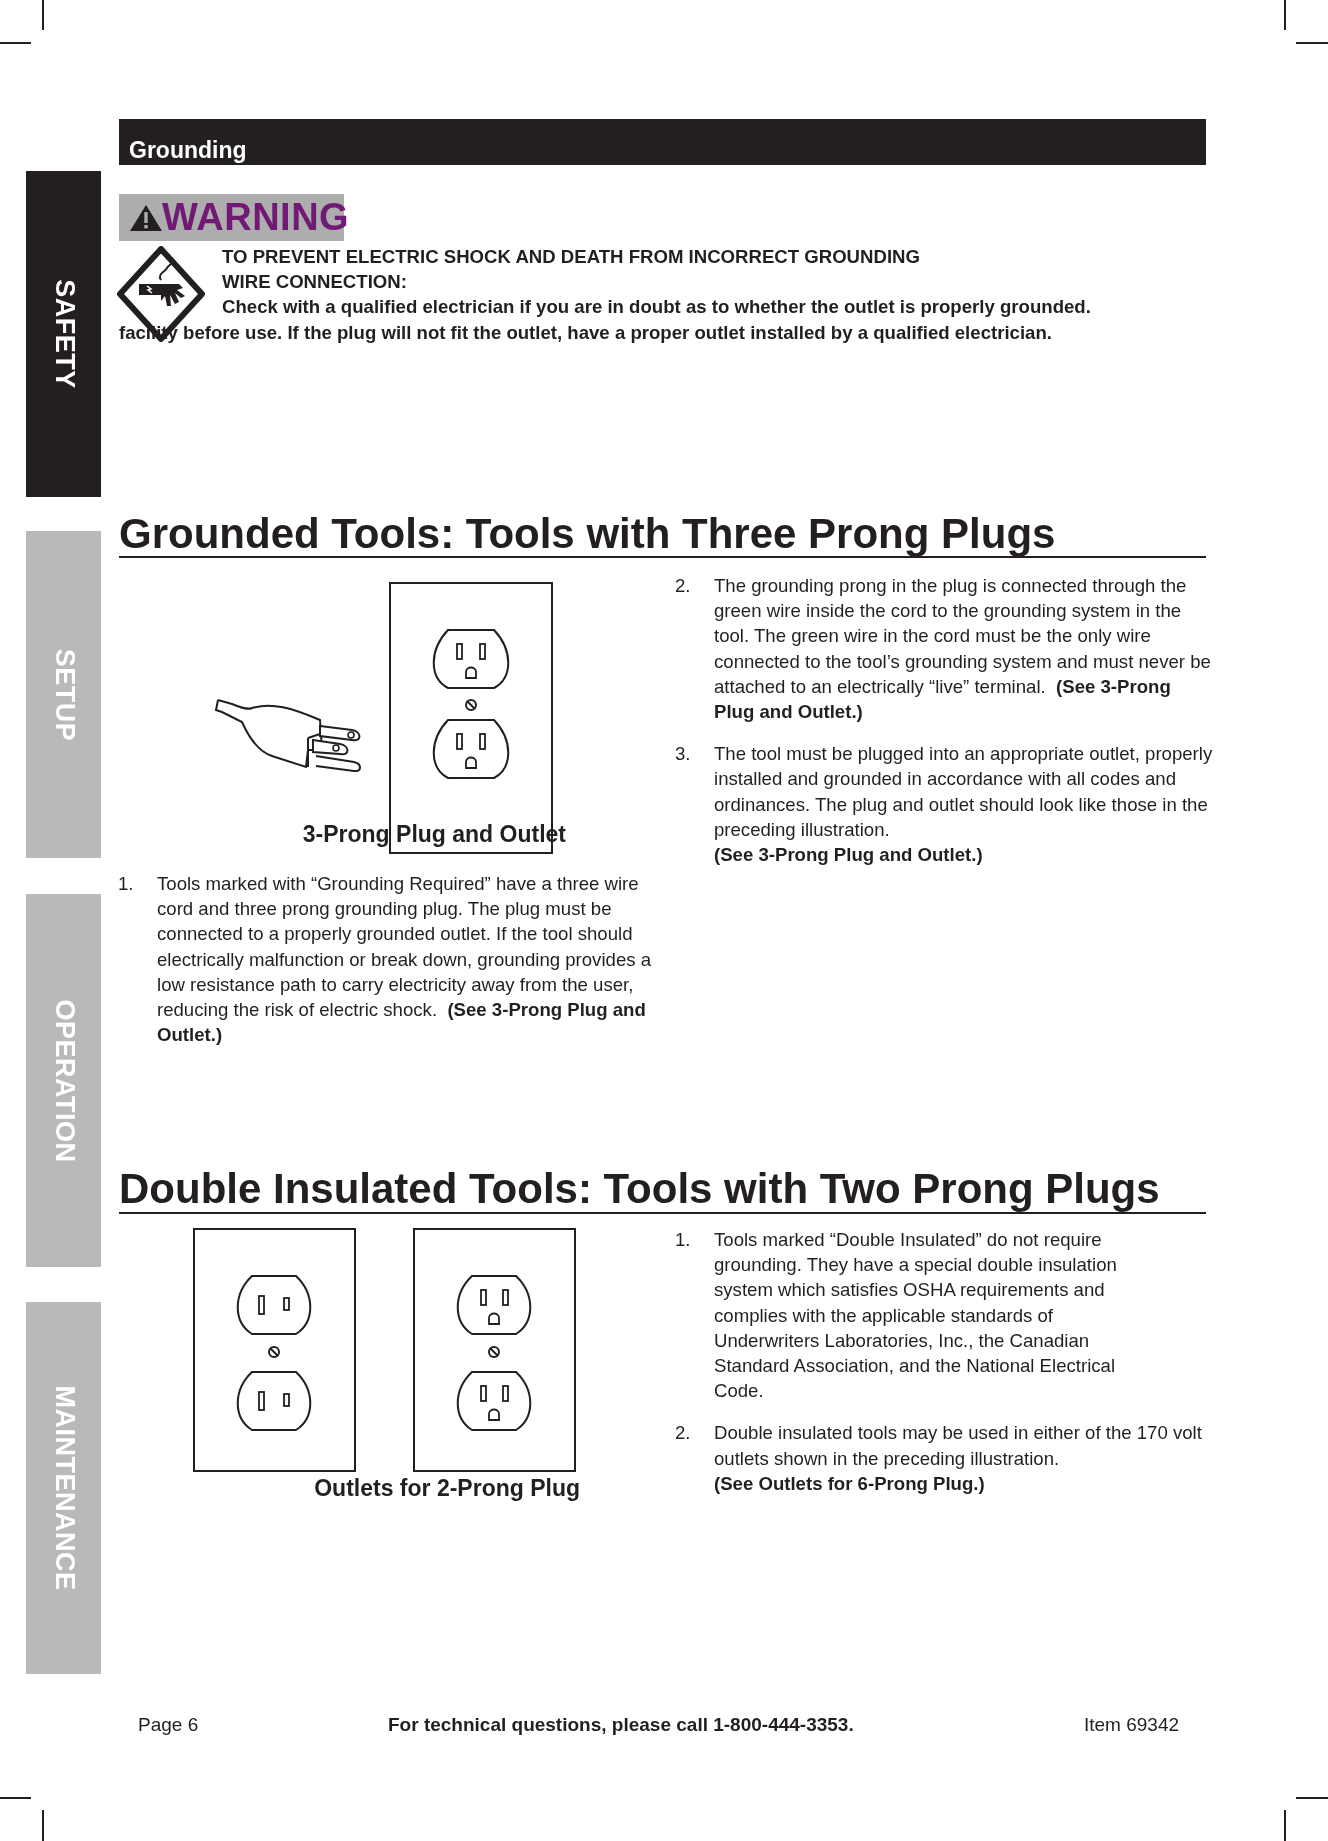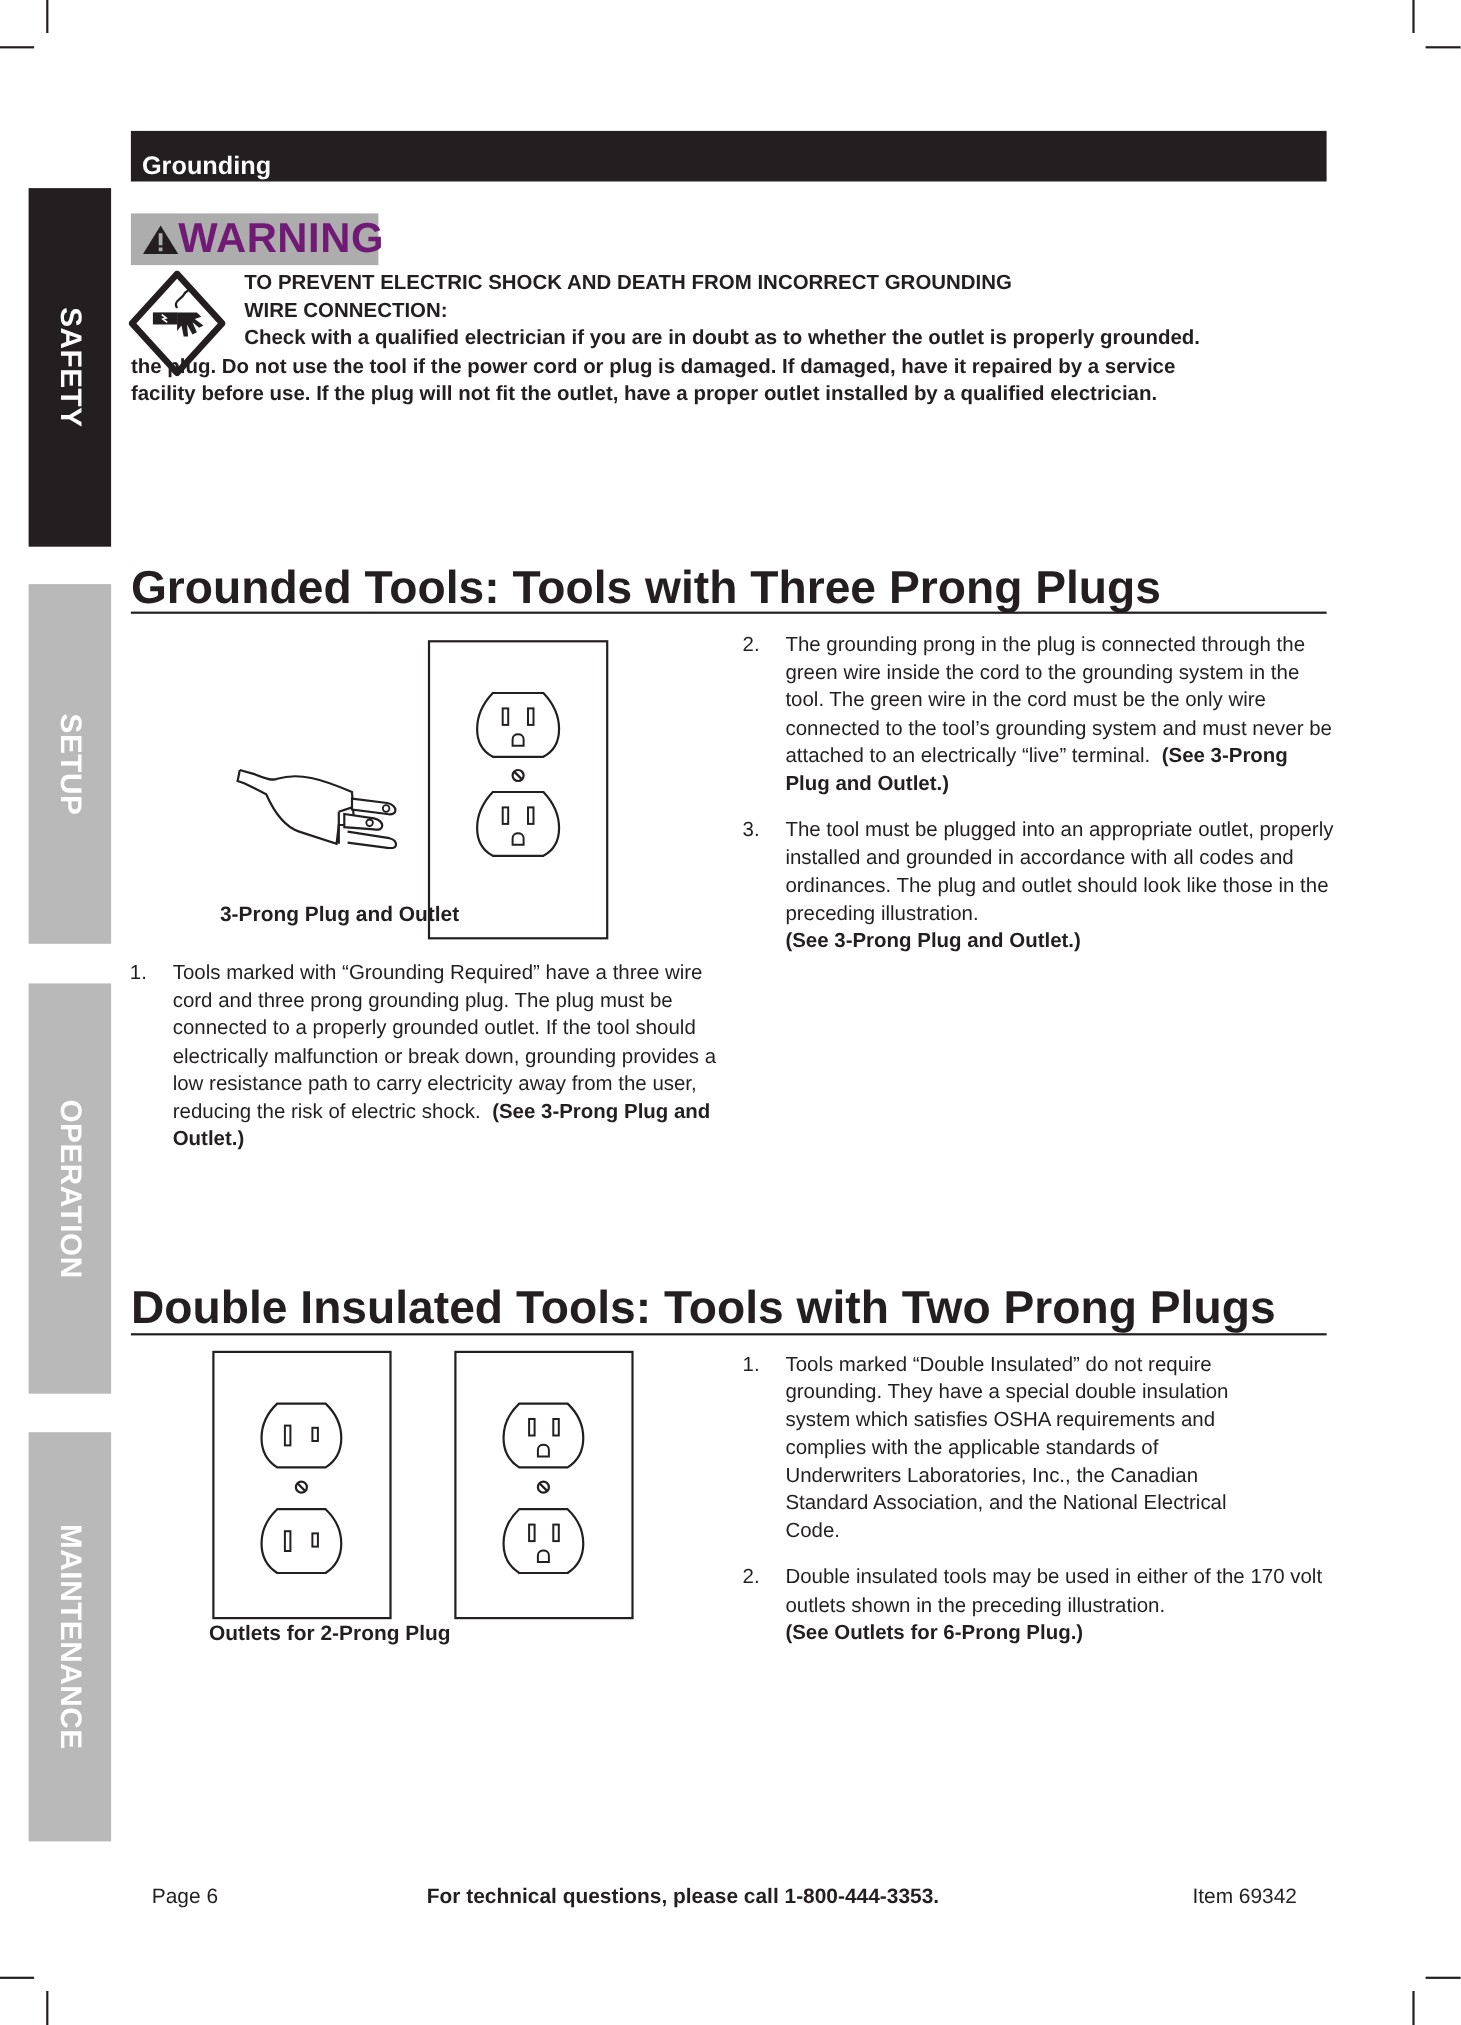--- a/index.html
+++ b/index.html
@@ -18,21 +18,21 @@
   .warn-badge span { position:absolute; left:43px; top:2px; font-weight:bold; font-size:38px; color:#701a75; letter-spacing:0.5px; }
   .warn-icon { position:absolute; left:117px; top:246px; }
   .warn-text { position:absolute; left:119px; top:244px; width:1090px; font-weight:bold; font-size:18.6px; line-height:25.2px; }
   .warn-text .ind { padding-left:103px; display:block; }
   .h2 { position:absolute; left:119px; font-weight:bold; font-size:42px; color:#231f20; }
   .rule { position:absolute; left:119px; width:1087px; height:2px; background:#231f20; }
   .list { position:absolute; font-size:18.6px; line-height:25.2px; }
   .list .item { position:relative; padding-left:39px; margin-bottom:17px; }
   .list .num { position:absolute; left:0; top:0; }
   .list b { font-weight:bold; }
-  .caption { position:absolute; font-weight:bold; font-size:19px; text-align:left; }
+  .caption { position:absolute; font-weight:bold; font-size:23px; text-align:right; }
   .plate { position:absolute; border:2px solid #231f20; background:#fff; box-sizing:border-box; }
   .footer { position:absolute; top:1714px; font-size:19px; }
 </style>
 </head>
 <body>
 
 <div class="crop" style="left:42px;top:0;width:2px;height:30px;"></div>
 <div class="crop" style="left:0;top:42px;width:31px;height:2px;"></div>
 <div class="crop" style="left:1284px;top:0;width:2px;height:30px;"></div>
 <div class="crop" style="left:1296px;top:42px;width:32px;height:2px;"></div>
@@ -72,21 +72,20 @@
   <path d="M44,34 C40,28 48,26 50,22 C52,18 54,20 55,16" fill="none" stroke="#231f20" stroke-width="2"></path>
   <rect x="22" y="38" width="22" height="11" fill="#231f20"></rect>
   <path d="M30,40 l4,3 l-3,1 l4,3" fill="none" stroke="#fff" stroke-width="1.5"></path>
   <path d="M44,38 L62,38 L66,42 L60,44 L68,50 L64,52 L58,47 L62,56 L58,58 L53,49 L54,60 L50,60 L48,50 L44,55 Z" fill="#231f20"></path>
 </svg>
 
 <div class="warn-text">
   <span class="ind">TO PREVENT ELECTRIC SHOCK AND DEATH FROM INCORRECT GROUNDING</span>
   <span class="ind">WIRE CONNECTION:</span>
   <span class="ind">Check with a qualified electrician if you are in doubt as to whether the outlet is properly grounded.</span>
-  <span style="display:block">the plug.  Do not use the tool if the power cord or plug is damaged.  If damaged, have it repaired by a service</span>
   <span style="display:block">facility before use.  If the plug will not fit the outlet, have a proper outlet installed by a qualified electrician.</span>
 </div>
 
 <div class="h2" style="top:510px;">Grounded Tools: Tools with Three Prong Plugs</div>
 <div class="rule" style="top:556px;"></div>
 
 <svg class="abs" style="left:212px;top:690px;" width="152" height="82" viewBox="0 0 152 82">
   <path d="M6,10 L4,20 L10,22 L30,32 C38,50 48,62 60,66 L94,77 L96,60 L110,60" fill="none" stroke="#231f20" stroke-width="2"></path>
   <path d="M6,10 L20,14 C30,18 36,20 40,18 C60,12 80,18 108,30 L110,60" fill="none" stroke="#231f20" stroke-width="2"></path>
   <path d="M96,48 L96,77 M96,48 L108,44" fill="none" stroke="#231f20" stroke-width="2"></path>

